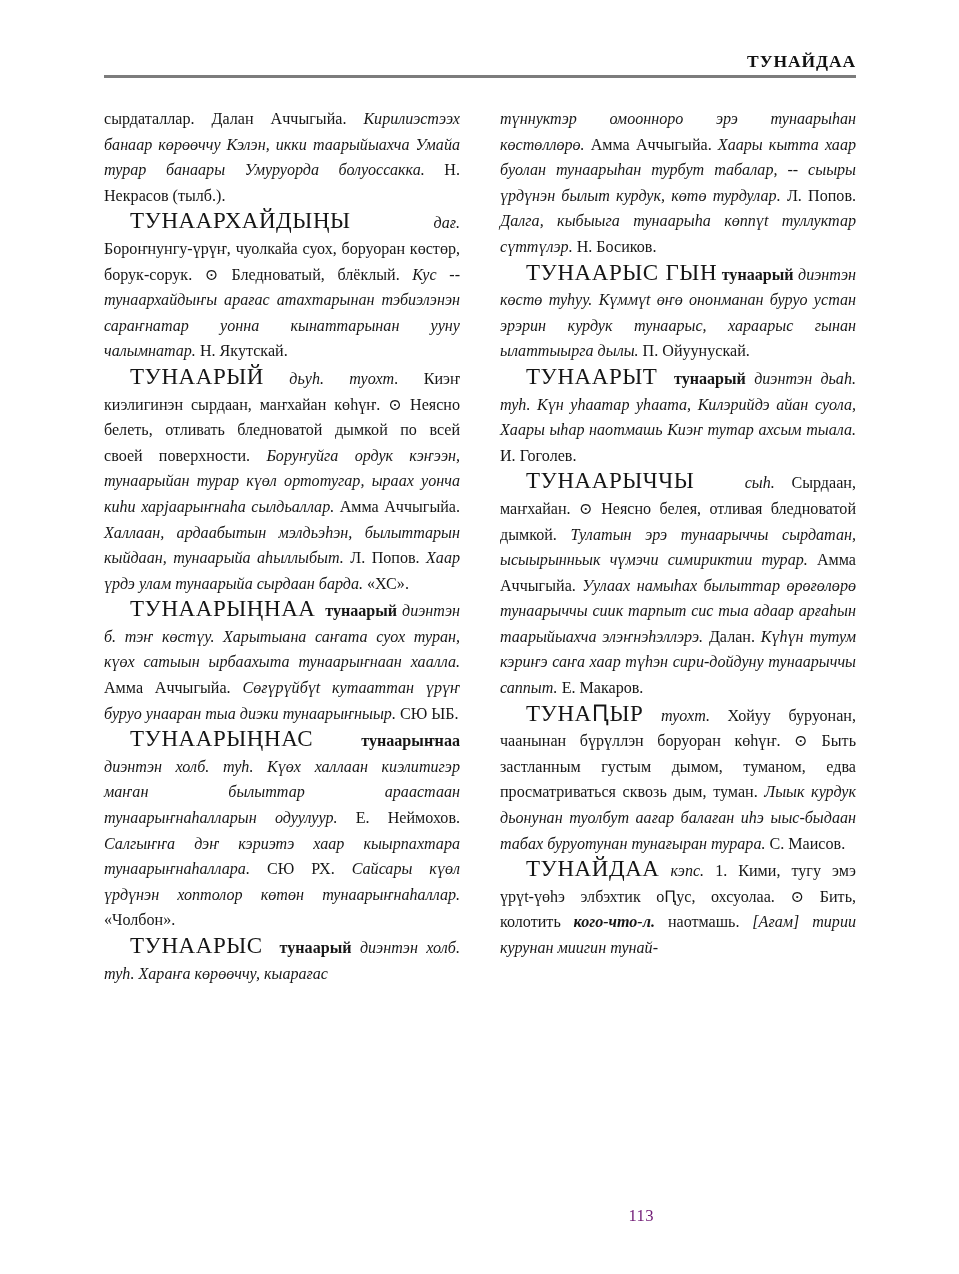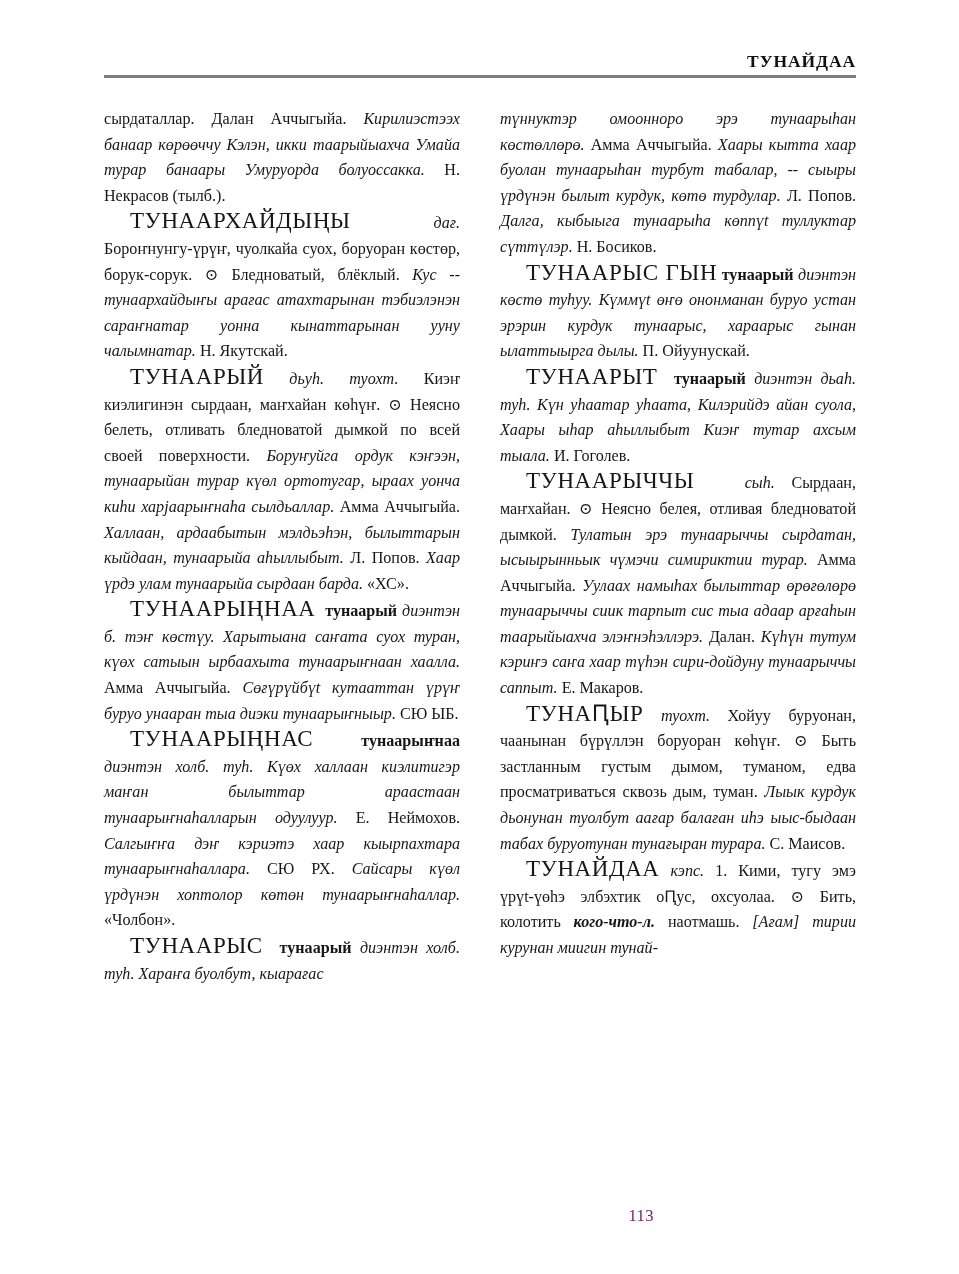--- a/index.html
+++ b/index.html
@@ -142,31 +142,31 @@
       <p class="cont-para"><span class="sakha-def">сырдаталлар. Далан Аччыгыйа. </span><span class="cite">Кирилиэстээх банаар көрөөччу Кэлэн, икки </span><span class="cite-kw">таарыйыахча</span><span class="cite"> Умайа турар банаары Умуруорда болуоссакка.</span><span class="source"> Н. Некрасов (тылб.).</span></p>
 
       <p class="entry-para"><span class="headword">ТУНААРХАЙДЫҢЫ</span><span class="gram"> <span>дағ.</span></span><span class="sakha-def"> Бороҥнунгу-үрүҥ, чуолкайа суох, боруоран көстөр, борук-сорук. </span><span class="bullet">⊙</span><span class="rus-def"> Бледноватый, блёклый. </span><span class="cite">Кус -- </span><span class="cite-kw">тунаархайдыҥы</span><span class="cite"> арағас атахтарынан тэбиэлэнэн сараҥнатар уонна кынаттарынан ууну чалымнатар.</span><span class="source"> Н. Якутскай.</span></p>
 
       <p class="entry-para"><span class="headword">ТУНААРЫЙ</span><span class="gram"> <span>дьуһ. туохт.</span></span><span class="sakha-def"> Киэҥ киэлигинэн сырдаан, маҥхайан көһүҥ. </span><span class="bullet">⊙</span><span class="rus-def"> Неясно белеть, отливать бледноватой дымкой по всей своей поверхности. </span><span class="cite">Боруҥуйга ордук кэҥээн, </span><span class="cite-kw">тунаарыйан</span><span class="cite"> турар күөл ортотугар, ыраах уонча киһи харjaapыҥнаһa сылдьаллар.</span><span class="source"> Амма Аччыгыйа. </span><span class="cite">Халлаан, ардаабытын мэлдьэһэн, былыттарын кыйдаан, </span><span class="cite-kw">тунаарыйа</span><span class="cite"> аһыллыбыт.</span><span class="source"> Л. Попов. </span><span class="cite">Хаар үрдэ улам </span><span class="cite-kw">тунаарыйа</span><span class="cite"> сырдаан барда.</span><span class="source"> «ХС».</span></p>
 
       <p class="entry-para"><span class="headword">ТУНААРЫҢНАА</span>&nbsp; <span class="headword-ref">тунаарый</span><span class="gram"> диэнтэн б. тэҥ көстүу. </span><span class="cite">Харытыана саҥата суох туран, күөх сатыын ырбаахыта </span><span class="cite-kw">тунаарыҥнаан</span><span class="cite"> хаалла.</span><span class="source"> Амма Аччыгыйа. </span><span class="cite">Сөғүрүйбүt кутааттан үрүҥ буруо унааран тыа диэки </span><span class="cite-kw">тунаарыҥныыр</span><span class="cite">.</span><span class="source"> СЮ ЫБ.</span></p>
 
       <p class="entry-para"><span class="headword">ТУНААРЫҢНАС</span>&nbsp;&nbsp; <span class="headword-ref">тунаарыҥнаа</span><span class="gram"> диэнтэн холб. туһ. </span><span class="cite">Күөх халлаан киэлитигэр маҥан былыттар араастаан </span><span class="cite-kw">тунаарыҥнаһалларын</span><span class="cite"> одуулуур.</span><span class="source"> Е. Неймохов. </span><span class="cite">Салгыҥҥа дэҥ кэриэтэ хаар кыырпахтара </span><span class="cite-kw">тунаарыҥнаһаллара</span><span class="cite">.</span><span class="source"> СЮ РХ. </span><span class="cite">Сайсары күөл үрдүнэн хоптолор көтөн </span><span class="cite-kw">тунаарыҥнаһаллар.</span><span class="source"> «Чолбон».</span></p>
 
-      <p class="entry-para"><span class="headword">ТУНААРЫС</span>&nbsp; <span class="headword-ref">тунаарый</span><span class="gram"> диэнтэн холб. туһ. </span><span class="cite">Хараҥа буолбут, кыарағас</span></p>
+      <p class="entry-para"><span class="headword">ТУНААРЫС</span>&nbsp; <span class="headword-ref">тунаарый</span><span class="gram"> диэнтэн холб. туһ. </span><span class="cite">Хараҥа көрөөччу, кыарағас</span></p>
 
     </div>
 
     <div class="column">
 
       <p class="cont-para"><span class="cite">түннуктэр омоонноро эрэ </span><span class="cite-kw">тунаарыһан</span><span class="cite"> көстөллөрө.</span><span class="source"> Амма Аччыгыйа. </span><span class="cite">Хаары кытта хаар буолан </span><span class="cite-kw">тунаарыһан</span><span class="cite"> турбут табалар, -- сыыры үрдүнэн былыт курдук, көтө турдулар.</span><span class="source"> Л. Попов. </span><span class="cite">Далга, кыбыыга </span><span class="cite-kw">тунаарыһa</span><span class="cite"> көппүt туллуктар сүттүлэр.</span><span class="source"> Н. Босиков.</span></p>
 
       <p class="entry-para"><span class="headword">ТУНААРЫС ГЫН</span> <span class="headword-ref">тунаарый</span><span class="gram"> диэнтэн көстө туһуу. </span><span class="cite">Күммүt өҥө ононманан буруо устан эрэрин курдук </span><span class="cite-kw">тунаарыс</span><span class="cite">, хараарыс </span><span class="cite-kw">гынан</span><span class="cite"> ылаттыырга дылы.</span><span class="source"> П. Ойуунускай.</span></p>
 
-      <p class="entry-para"><span class="headword">ТУНААРЫТ</span>&nbsp; <span class="headword-ref">тунаарый</span><span class="gram"> диэнтэн дьаһ. туһ. </span><span class="cite">Күн уһаатар уһаата, Килэрийдэ айан суола, Хаары ыһар </span><span class="cite-kw">аһыллыбыт</span><span class="cite"> Киэҥ тутар ахсым тыала.</span><span class="source"> И. Гоголев.</span></p>
+      <p class="entry-para"><span class="headword">ТУНААРЫТ</span>&nbsp; <span class="headword-ref">тунаарый</span><span class="gram"> диэнтэн дьаһ. туһ. </span><span class="cite">Күн уһаатар уһаата, Килэрийдэ айан суола, Хаары ыһар </span><span class="cite-kw">наотмашь</span><span class="cite"> Киэҥ тутар ахсым тыала.</span><span class="source"> И. Гоголев.</span></p>
 
       <p class="entry-para"><span class="headword">ТУНААРЫЧЧЫ</span><span class="gram">&nbsp;&nbsp; <span>сыһ.</span></span><span class="sakha-def"> Сырдаан, маҥхайан. </span><span class="bullet">⊙</span><span class="rus-def"> Неясно белея, отливая бледноватой дымкой. </span><span class="cite">Тулатын эрэ </span><span class="cite-kw">тунаарыччы</span><span class="cite"> сырдатан, ысыырынньык чүмэчи симириктии турар.</span><span class="source"> Амма Аччыгыйа. </span><span class="cite">Уулаах намыһах былыттар өрөғөлөрө </span><span class="cite-kw">тунаарыччы</span><span class="cite"> сиик тарпыт сис тыа адаар арғаһын таарыйыахча элэҥнэһэллэрэ.</span><span class="source"> Далан. </span><span class="cite">Күһүн тутум кэриҥэ саҥа хаар түһэн сири-дойдуну </span><span class="cite-kw">тунаарыччы</span><span class="cite"> саппыт.</span><span class="source"> Е. Макаров.</span></p>
 
       <p class="entry-para"><span class="headword">ТУНАԤЫР</span><span class="gram"> <span>туохт.</span></span><span class="sakha-def"> Хойуу буруонан, чаанынан бүрүллэн боруоран көһүҥ. </span><span class="bullet">⊙</span><span class="rus-def"> Быть застланным густым дымом, туманом, едва просматриваться сквозь дым, туман. </span><span class="cite">Лыык курдук дьонунан туолбут аағар балаған иһэ ыыс-быдаан табах буруотунан </span><span class="cite-kw">тунағыран</span><span class="cite"> турара.</span><span class="source"> С. Маисов.</span></p>
 
       <p class="entry-para"><span class="headword">ТУНАЙДАА</span><span class="gram"> <span>кэпс.</span></span><span class="sense-num"> 1.</span><span class="sakha-def"> Кими, тугу эмэ үрүt-үөһэ элбэхтик оԤус, охсуолаа. </span><span class="bullet">⊙</span><span class="rus-def"> Бить, колотить </span><span class="ital">кого-что-л.</span><span class="rus-def"> наотмашь. </span><span class="cite">[Ағам] тирии курунан миигин </span><span class="cite-kw">тунай-</span></p>
 
     </div>
   </div>
 

